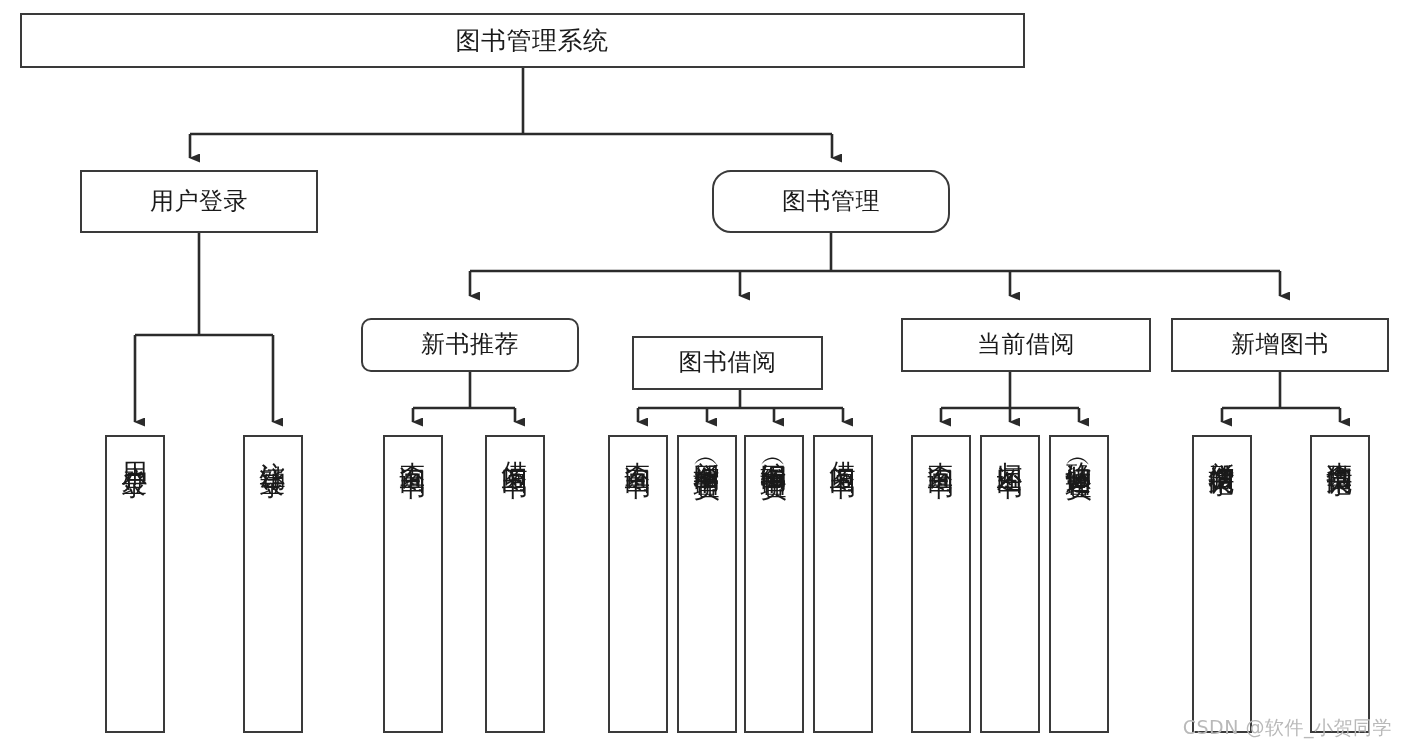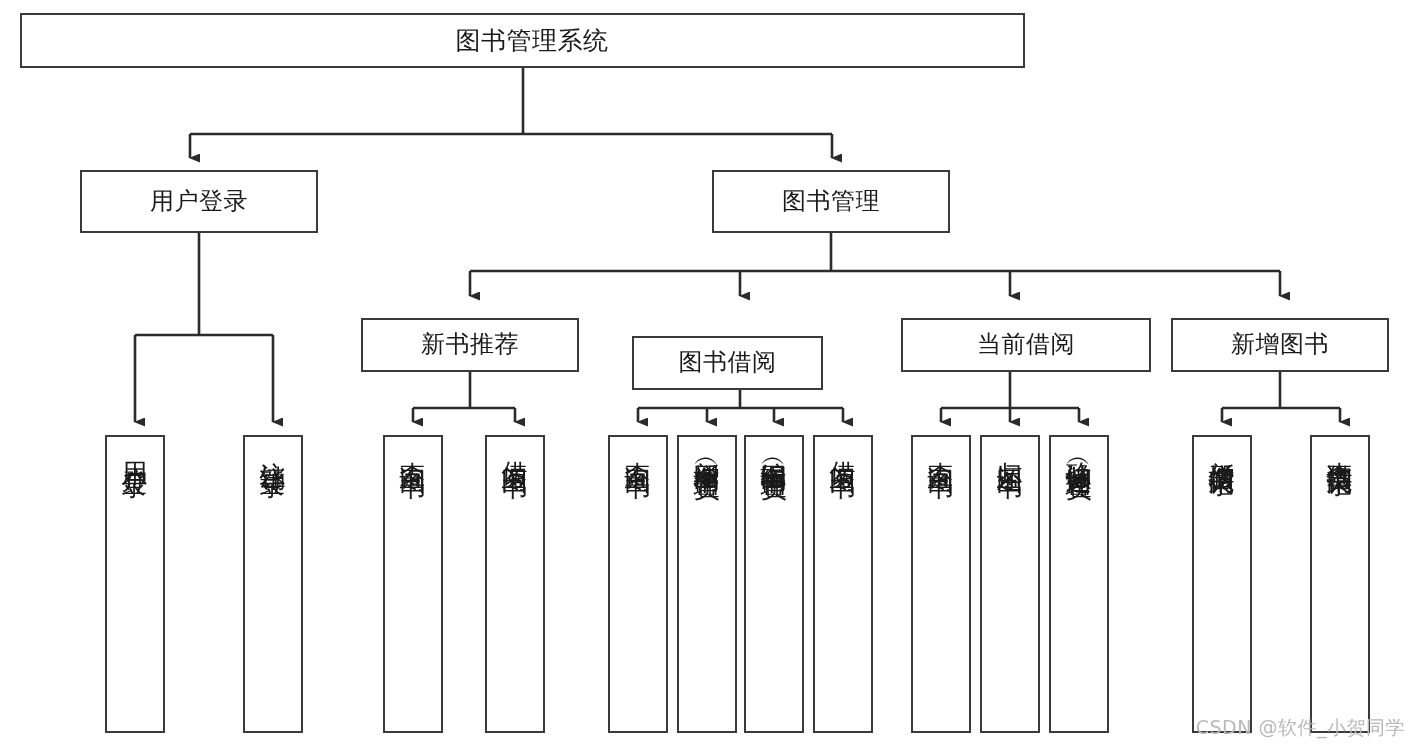--- a/index.html
+++ b/index.html
@@ -63,21 +63,21 @@
     font-size: 26px;
     line-height: 1.0;
     letter-spacing: 4px;
     white-space: nowrap;
   }
   .node.vertical.tall-label .node-label {
     letter-spacing: 2px;
   }
   .watermark {
     position: absolute;
-    right: 0;
+    right: 13px;
     bottom: 6px;
     font-size: 19px;
     color: #b9b9b9;
     letter-spacing: 0.5px;
     z-index: 9;
     white-space: nowrap;
     pointer-events: none;
   }
 </style>
 </head>
@@ -136,25 +136,25 @@
   </svg>
 
   <div class="node horizontal root" style="left:20px; top:13px; width:1005px; height:55px;">
     <span class="node-label">图书管理系统</span>
   </div>
 
   <div class="node horizontal" style="left:80px; top:170px; width:238px; height:63px;">
     <span class="node-label">用户登录</span>
   </div>
 
-  <div class="node horizontal" style="left:712px; top:170px; width:238px; height:63px;">
+  <div class="node horizontal" style="left:712px; top:170px; width:238px; height:63px;border-radius:19px;">
     <span class="node-label">图书管理</span>
   </div>
 
-  <div class="node horizontal" style="left:361px; top:318px; width:218px; height:54px;">
+  <div class="node horizontal" style="left:361px; top:318px; width:218px; height:54px;border-radius:10px;">
     <span class="node-label">新书推荐</span>
   </div>
 
   <div class="node horizontal" style="left:632px; top:336px; width:191px; height:54px;">
     <span class="node-label">图书借阅</span>
   </div>
 
   <div class="node horizontal" style="left:901px; top:318px; width:250px; height:54px;">
     <span class="node-label">当前借阅</span>
   </div>

